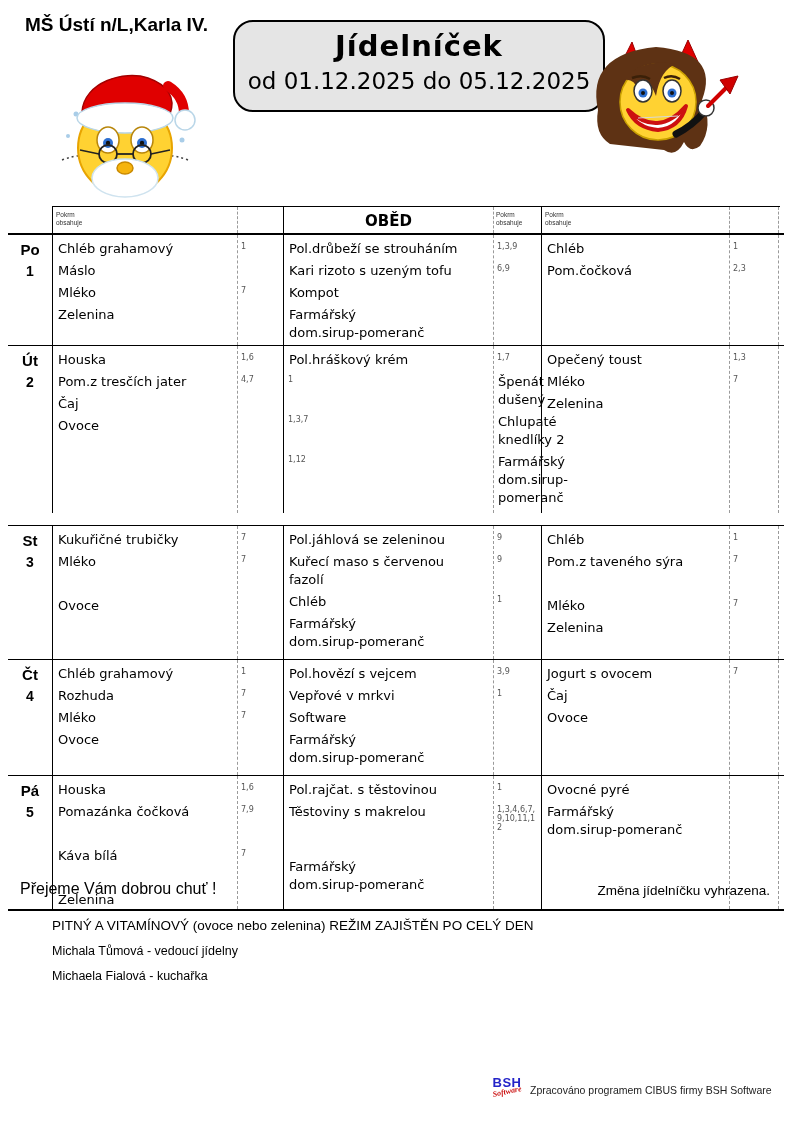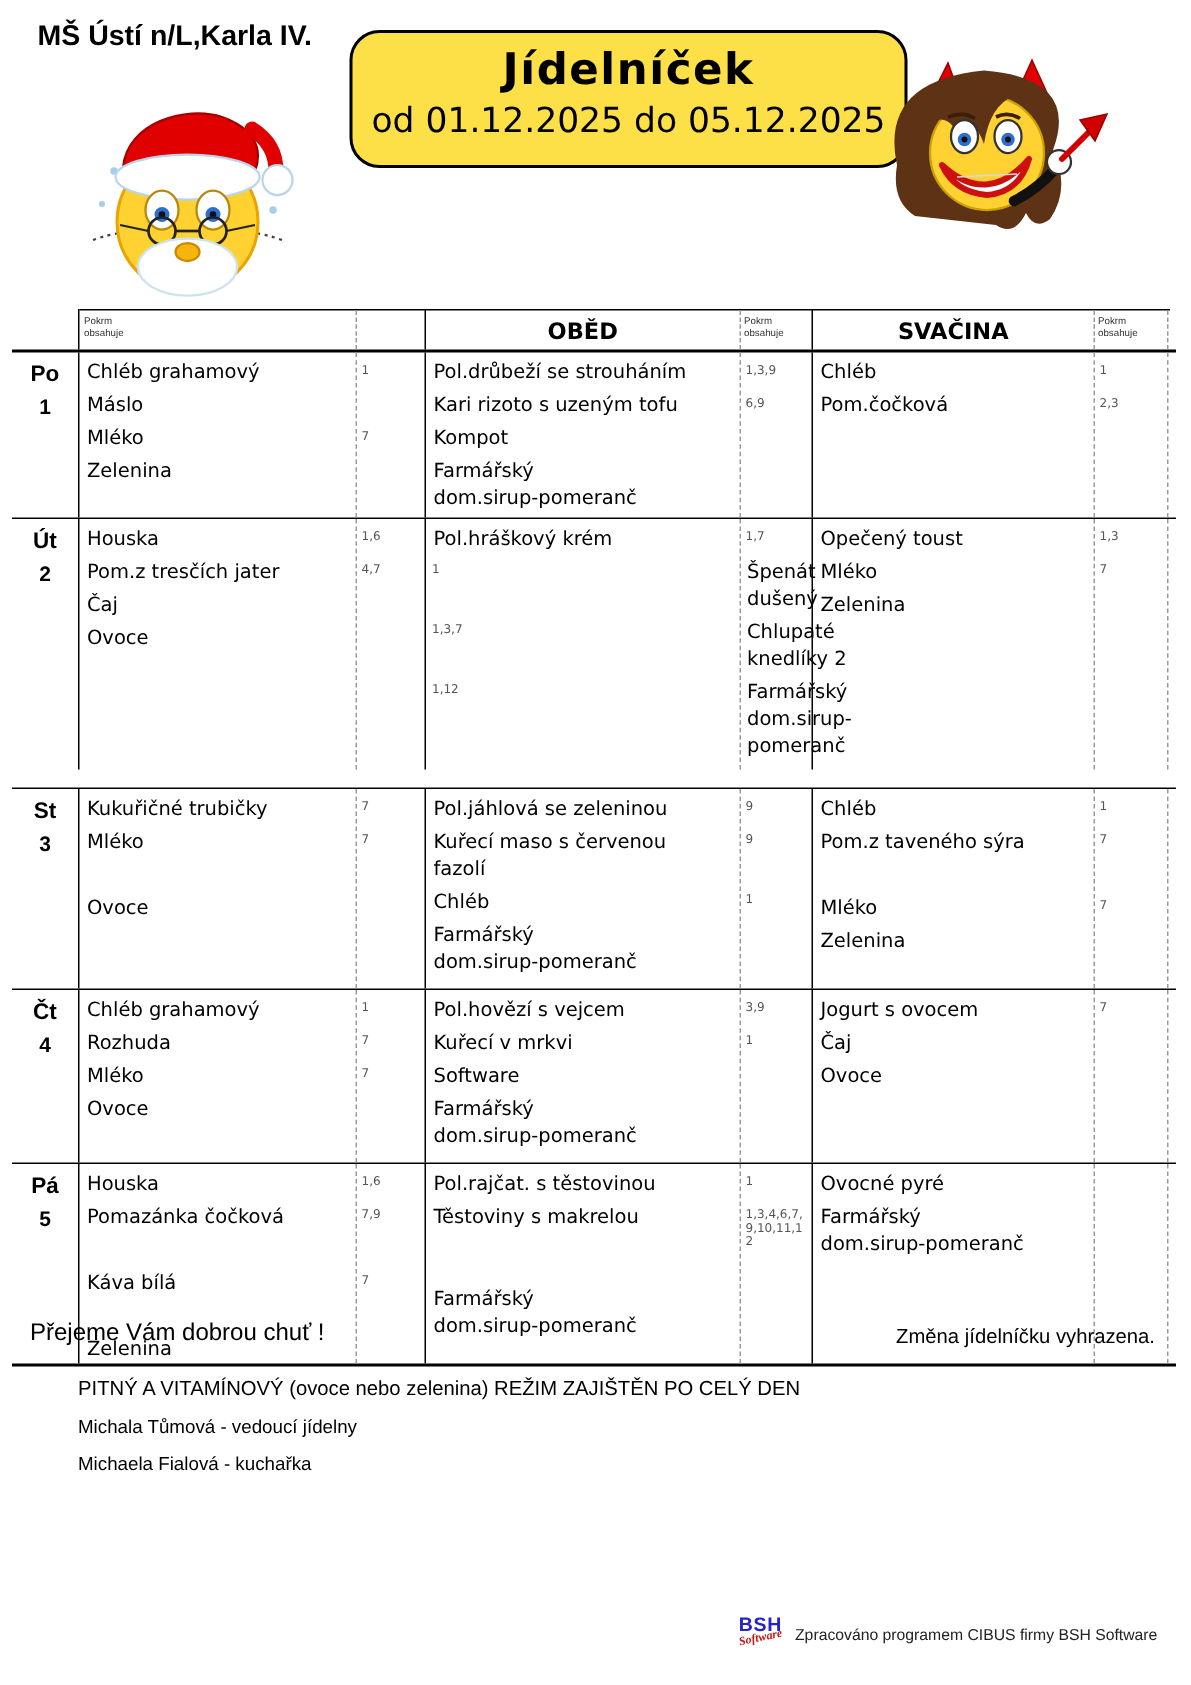--- a/index.html
+++ b/index.html
@@ -3,21 +3,21 @@
 <meta charset="utf-8">
 <style>
   html,body{margin:0;padding:0;background:#fff;}
   .page{position:relative;width:794px;height:1123px;background:#fff;overflow:hidden;
         font-family:"DejaVu Sans",sans-serif;color:#000;}
 
   
   .school{position:absolute;left:25px;top:14px;font-family:"Liberation Sans",sans-serif;
           font-weight:bold;font-size:19px;}
   .title-box{position:absolute;left:233px;top:20px;width:368px;height:88px;
-             border:2.5px solid #000;border-radius:20px;text-align:center;background:#fde047;}
+             border:2.5px solid #000;border-radius:20px;text-align:center;background:#e5e5e5;}
   .title-main{margin-top:7px;font-size:29px;font-weight:bold;letter-spacing:1px;}
   .title-date{margin-top:5px;font-size:23px;}
   .santa{position:absolute;left:42px;top:62px;}
   .devil{position:absolute;left:580px;top:34px;}
 
   
   .menu{position:absolute;left:8px;top:206px;width:776px;}
   .pairbase{display:grid;position:relative;align-content:start;row-gap:4px;box-sizing:border-box;}
   .g1{grid-template-columns:184px 1fr;width:230px;}
   .g2{grid-template-columns:209px 1fr;width:258px;}
@@ -132,21 +132,20 @@
       <div class="h-pair pairbase g1">
         <div class="h-alg">Pokrm
 obsahuje</div>
       </div>
       <div class="h-pair pairbase g2 bl">
         <div class="h-meal">OBĚD</div>
         <div class="h-alg">Pokrm
 obsahuje</div>
       </div>
       <div class="h-pair pairbase g3 bl">
-        <div class="h-meal">SVAČINA</div>
         <div class="h-alg">Pokrm
 obsahuje</div>
       </div>
     </div>
 
     <div class="menu-body">
 
         <div class="day-row">
           <div class="day-cell">
             <div class="day-abbr">Po</div>
@@ -311,21 +310,21 @@
               <div class="a">7</div>
 
               <div class="f">Ovoce</div>
               <div class="a"></div>
             </div>
           <div class="pair pairbase g2 bl">
 
               <div class="f">Pol.hovězí s vejcem</div>
               <div class="a">3,9</div>
 
-              <div class="f">Kuřecí v mrkvi</div>
+              <div class="f">Vepřové v mrkvi</div>
               <div class="a">1</div>
 
               <div class="f">Software</div>
               <div class="a"></div>
 
               <div class="f">Farmářský
 dom.sirup-pomeranč</div>
               <div class="a"></div>
             </div>
           <div class="pair pairbase g3 bl">

